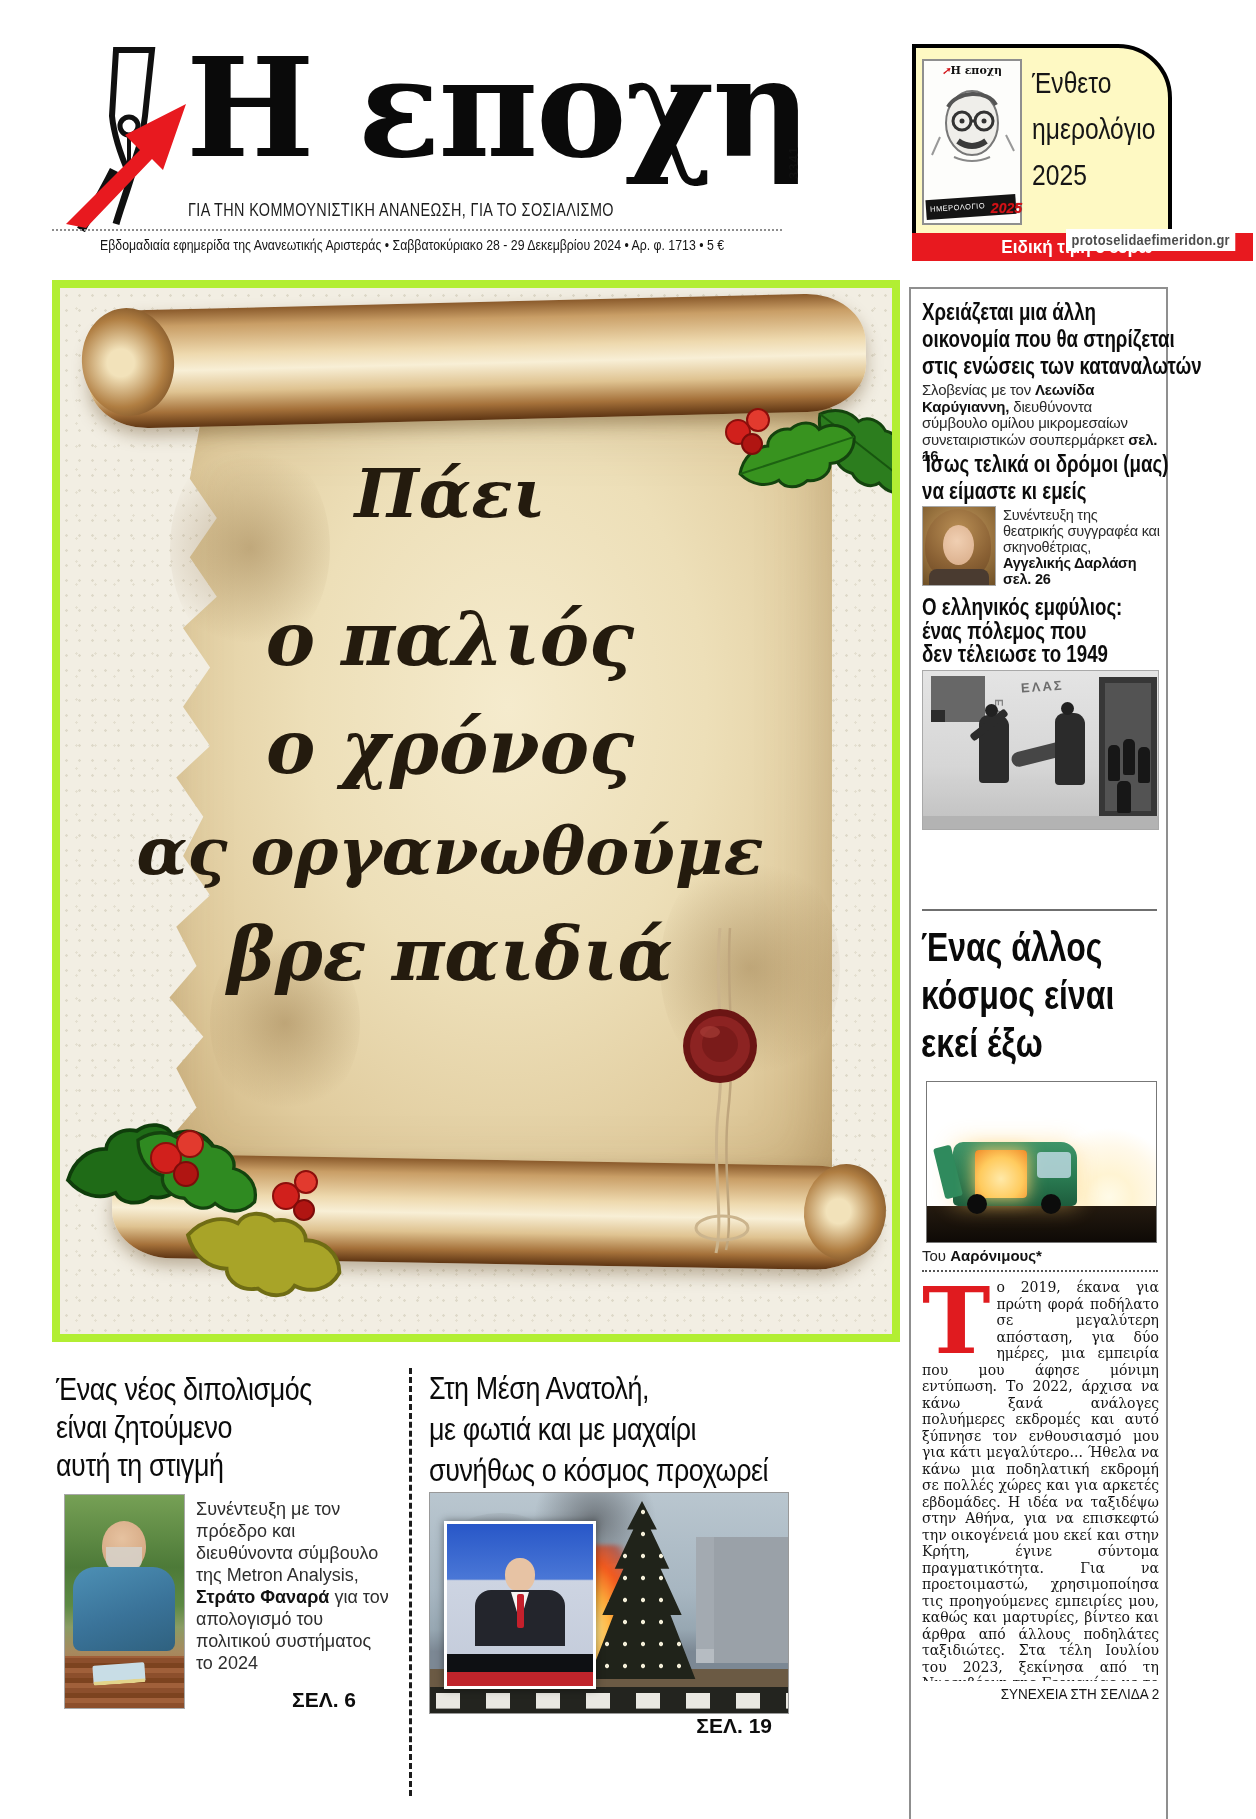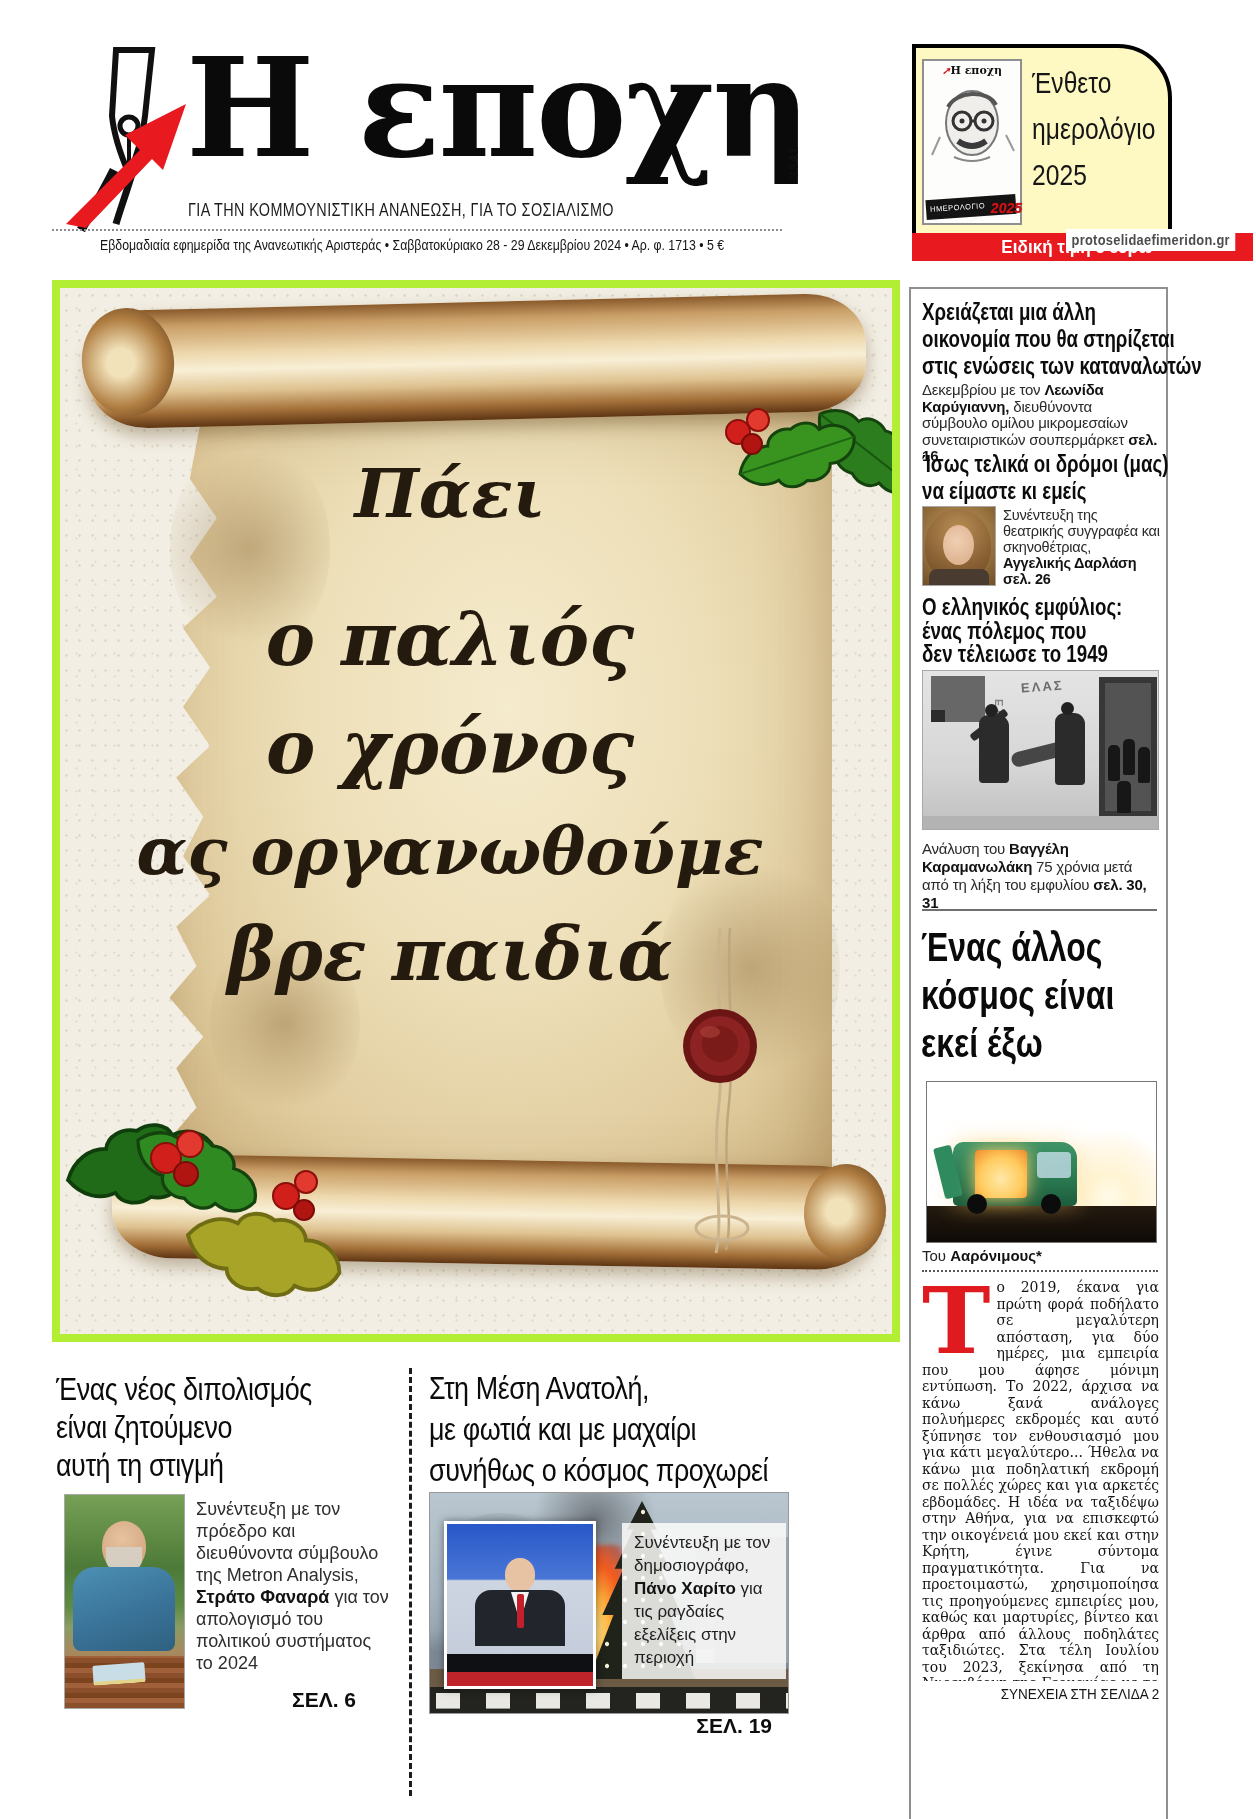--- a/index.html
+++ b/index.html
@@ -248,21 +248,21 @@
   </div>
 
   <div class="abs rcol" style="left:909px;top:287px;width:259px;height:1689px;">
 
     <div class="abs" style="left:11px;top:9px;">
       <span class="cond cx78 rc-title">Χρειάζεται μια άλλη</span>
       <span class="cond cx78 rc-title">οικονομία που θα στηρίζεται</span>
       <span class="cond cx78 rc-title">στις ενώσεις των καταναλωτών</span>
     </div>
     <div class="abs rc-deck" style="left:11px;top:93px;width:238px;">
-      <span>Δεκεμβρίου με τον </span><span class="b">Λεωνίδα Καρύγιαννη,</span><span> διευθύνοντα σύμβουλο ομίλου μικρομεσαίων συνεταιριστικών σουπερμάρκετ </span><span class="b">σελ. 16</span>
+      <span>Σλοβενίας με τον </span><span class="b">Λεωνίδα Καρύγιαννη,</span><span> διευθύνοντα σύμβουλο ομίλου μικρομεσαίων συνεταιριστικών σουπερμάρκετ </span><span class="b">σελ. 16</span>
     </div>
 
     <div class="abs" style="left:11px;top:161px;">
       <span class="cond cx78 rc-title">Ίσως τελικά οι δρόμοι (μας)</span>
       <span class="cond cx78 rc-title">να είμαστε κι εμείς</span>
     </div>
     <div class="photo woman" style="left:11px;top:217px;width:72px;height:78px;">
       <div class="w-hair"></div>
       <div class="w-face"></div>
       <div class="w-top"></div>
@@ -287,23 +287,20 @@
       <div class="cw-head" style="left:138px;top:31px;"></div>
       <div class="cw-fig" style="left:44px;top:50px;width:44px;height:8px;transform:rotate(-38deg);border-radius:3px;"></div>
       <div class="cw-door">
         <div class="cw-sold" style="left:9px;top:68px;"></div>
         <div class="cw-sold" style="left:24px;top:62px;"></div>
         <div class="cw-sold" style="left:39px;top:70px;"></div>
         <div class="cw-sold" style="left:18px;top:104px;width:14px;height:32px;"></div>
       </div>
       <div class="cw-ground"></div>
     </div>
-    <div class="abs rc-deck" style="left:11px;top:551px;width:240px;font-size:15px;line-height:18px;">
-      <span>Ανάλυση του </span><span class="b">Βαγγέλη Καραμανωλάκη</span><span> 75 χρόνια μετά από τη λήξη του εμφυλίου </span><span class="b">σελ. 30, 31</span>
-    </div>
     <div class="abs rc-hr" style="left:11px;top:620px;width:235px;"></div>
 
     <div class="abs" style="left:10px;top:634px;">
       <span class="cond cx80 f-title">Ένας άλλος</span>
       <span class="cond cx80 f-title">κόσμος είναι</span>
       <span class="cond cx80 f-title">εκεί έξω</span>
     </div>
     <div class="photo van" style="left:15px;top:792px;width:229px;height:160px;border:1px solid #777;">
       <div class="stars"></div>
       <div class="flare"></div>
@@ -360,19 +357,16 @@
     <div class="fire"></div>
     <div class="tree"></div>
     <div class="anchor">
       <div class="an-head"></div>
       <div class="an-suit"></div>
       <div class="an-shirt"></div>
       <div class="an-tie"></div>
       <div class="an-desk"></div>
       <div class="an-deskf"></div>
     </div>
-    <div class="caption-box">
-      <span>Συνέντευξη με τον δημοσιογράφο, </span><span class="b">Πάνο Χαρίτο</span><span> για τις ραγδαίες εξελίξεις στην περιοχή</span>
-    </div>
   </div>
   <div class="abs page-ref" style="left:630px;top:1714px;width:142px;text-align:right;">ΣΕΛ. 19</div>
 
 </div>
 
 </body></html>

